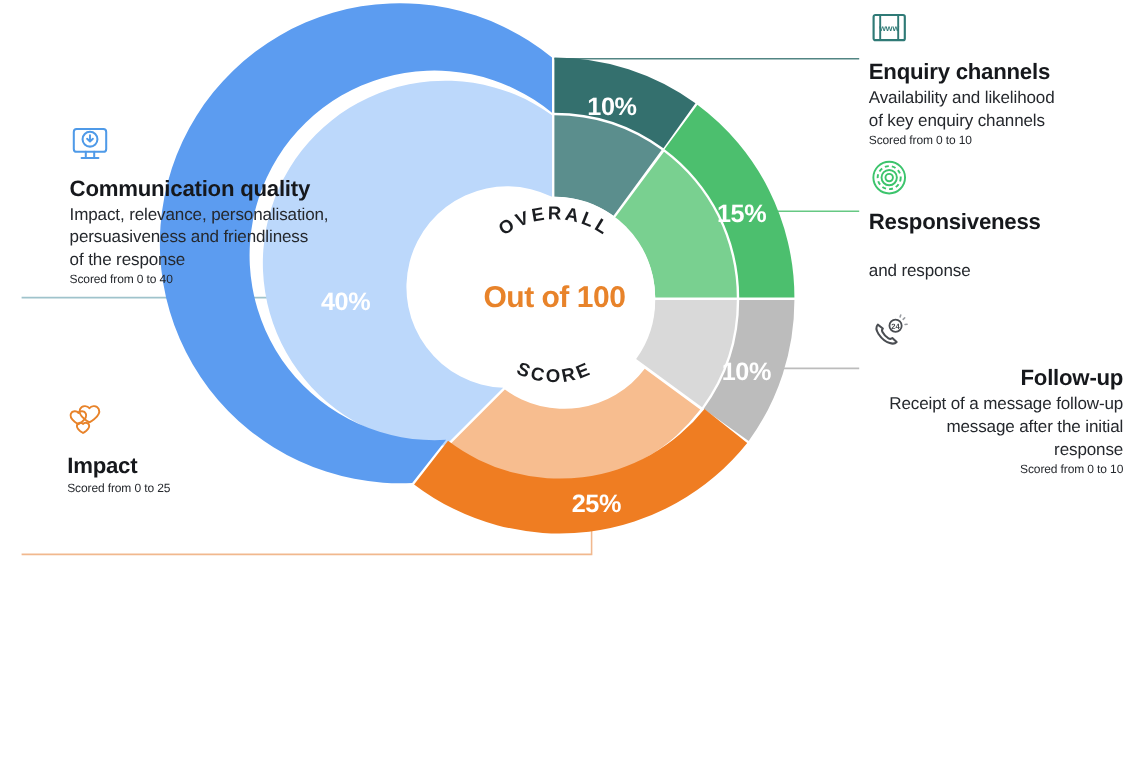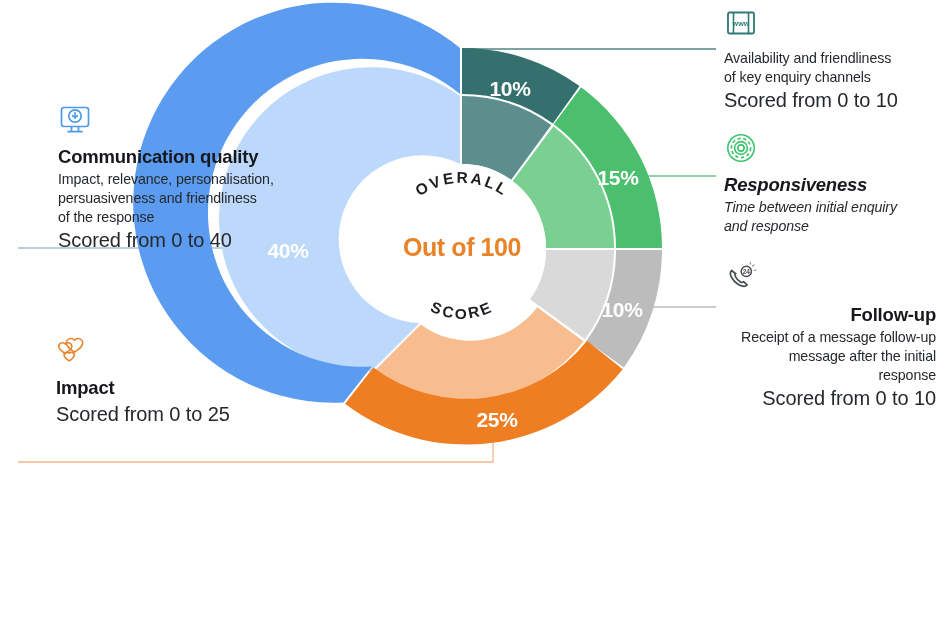--- a/index.html
+++ b/index.html
@@ -35,32 +35,32 @@
     margin: 0 0 2px 0;
   }
   .panel-desc {
     font-size: 14.2px;
     color: #25282d;
     line-height: 1.335;
     margin: 0;
     letter-spacing: -0.1px;
   }
   .panel-score {
-    font-size: 20px;
+    font-size: 10px;
     color: #25282d;
     line-height: 1.335;
     margin: 0;
     letter-spacing: -0.1px;
   }
   
   #panel-communication { left: 17px; top: 103px; width: 268px; margin-left: 41px; }
   #panel-impact { left: 16px; top: 334px; width: 268px; margin-left: 40px; }
   
   #panel-enquiry { left: 724px; top: 6px; width: 212px; }
-  #panel-responsiveness { left: 724px; top: 131px; width: 212px; font-style: italic; }
+  #panel-responsiveness { left: 724px; top: 131px; width: 212px; }
   #panel-followup { left: 724px; top: 261px; width: 212px; text-align: right; }
 
   .pct-label {
     font-weight: bold;
     fill: #ffffff;
     font-size: 21px;
     font-family: "Liberation Sans", sans-serif;
     letter-spacing: -0.3px;
   }
   .pct-label-muted { fill: #ffffff; }
@@ -164,37 +164,38 @@
     <h2 class="panel-title">Impact</h2>
     <p class="panel-score">Scored from 0 to 25</p>
   </div>
 
   <div class="panel" id="panel-enquiry">
     <svg class="panel-icon" viewBox="0 0 34 34">
       <rect x="4" y="6.5" width="26" height="21" rx="1.5" fill="none" stroke="#2f7a76" stroke-width="1.8"></rect>
       <path d="M9.5 6.5 v21 M24.5 6.5 v21" stroke="#2f7a76" stroke-width="1.6"></path>
       <text x="17" y="19.6" text-anchor="middle" font-family="Liberation Sans, sans-serif" font-size="7.2" font-weight="bold" fill="#2f7a76">www</text>
     </svg>
-    <p class="panel-desc">
-      <span>Availability and friendliness</span><br>
+    <h2 class="panel-title">Enquiry channels</h2>
+    <p class="panel-desc">
+      <span>Availability and likelihood</span><br>
       <span>of key enquiry channels</span>
     </p>
     <p class="panel-score">Scored from 0 to 10</p>
   </div>
 
   <div class="panel" id="panel-responsiveness">
     <svg class="panel-icon" viewBox="0 0 34 34">
       <circle cx="17" cy="17" r="13.2" fill="none" stroke="#3cc46c" stroke-width="1.6"></circle>
       <circle cx="17" cy="17" r="9.6" fill="none" stroke="#3cc46c" stroke-width="1.6" stroke-dasharray="3.3 2.6"></circle>
       <circle cx="17" cy="17" r="6.4" fill="none" stroke="#3cc46c" stroke-width="1.6"></circle>
       <circle cx="17" cy="17" r="3.1" fill="none" stroke="#3cc46c" stroke-width="1.6"></circle>
     </svg>
     <h2 class="panel-title">Responsiveness</h2>
     <p class="panel-desc">
-      <span>Time between initial enquiry</span><br>
+      <br>
       <span>and response</span>
     </p>
   </div>
 
   <div class="panel" id="panel-followup">
     <svg class="panel-icon" viewBox="0 0 34 34">
       <path d="M7.5 9.5 c-1.6 1.8 -1.5 4.6 0.6 7.8 c2.4 3.6 6.2 6.6 9.4 7.6 c2.5 0.8 4.5 0.4 5.7 -0.9 l-3.6 -3.3 c-0.9 0.8 -2 0.9 -3.2 0.2 c-1.9 -1.1 -4 -3.3 -5 -5.2 c-0.6 -1.2 -0.5 -2.2 0.3 -3 Z" fill="none" stroke="#4a4d52" stroke-width="1.7" stroke-linejoin="round"></path>
       <circle cx="22.3" cy="10.4" r="5.1" fill="none" stroke="#4a4d52" stroke-width="1.5"></circle>
       <text x="22.3" y="12.9" text-anchor="middle" font-family="Liberation Sans, sans-serif" font-size="6.4" font-weight="bold" fill="#4a4d52">24</text>
       <path d="M28.6 5.1 l1.3 -1.2 M30.2 9.4 l1.7 -0.2 M26.1 3.2 l0.5 -1.7" stroke="#9a9da2" stroke-width="1.3" stroke-linecap="round"></path>

